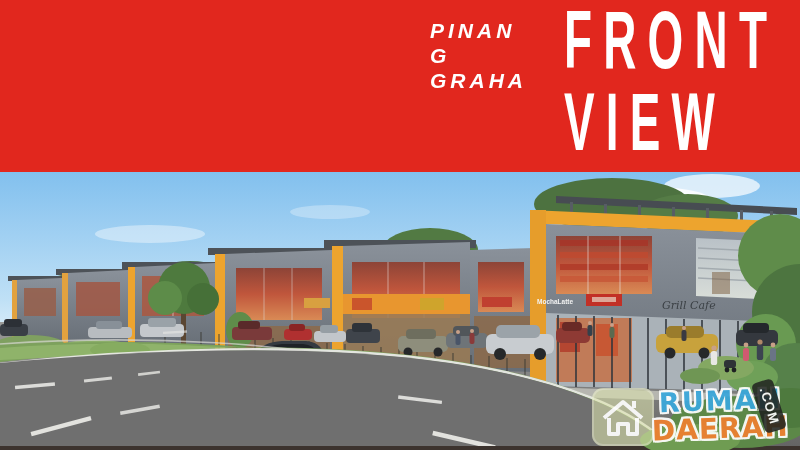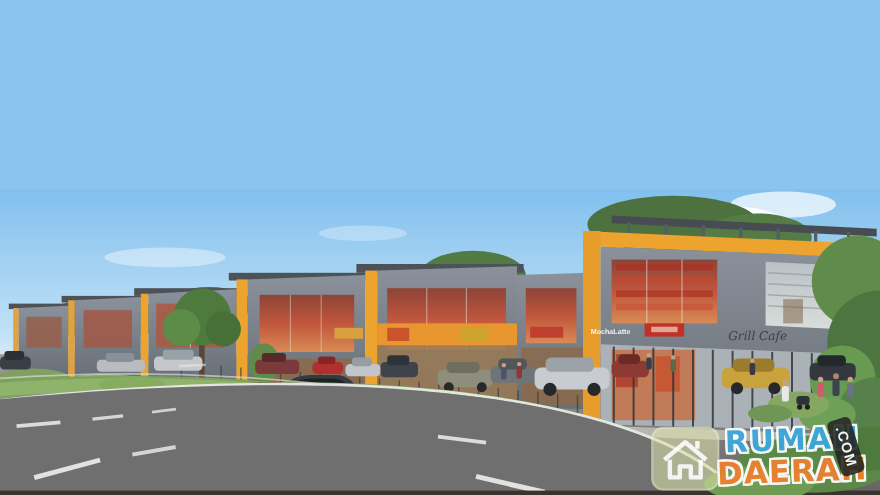--- a/index.html
+++ b/index.html
@@ -29,20 +29,29 @@
   .wm-d{left:66px;top:31px;font-size:28px;color:#ef8030;letter-spacing:1px;transform:rotate(-2deg);}
   .wm-com{position:absolute;left:157px;top:14px;width:52px;height:22px;background:rgba(30,30,30,0.88);
           color:#fff;font-weight:bold;font-size:13px;text-align:center;line-height:22px;
           border-radius:5px;transform:rotate(73deg);letter-spacing:1px;}
 </style>
 </head>
 <body>
 
 <div class="stage">
 
+  <div class="banner">
+    <div class="brand">
+      <div>PINAN</div>
+      <div>G</div>
+      <div>GRAHA</div>
+    </div>
+    <div class="big-title t1">FRONT</div>
+    <div class="big-title t2">VIEW</div>
+  </div>
 
   <svg class="scene" viewBox="0 0 800 278">
     <defs>
       <linearGradient id="sky" x1="0" y1="0" x2="0" y2="1">
         <stop offset="0" stop-color="#82c0ee"></stop>
           <stop offset="0.75" stop-color="#bfe0f6"></stop>
         <stop offset="1" stop-color="#e2f1fa"></stop>
       </linearGradient>
       <linearGradient id="face" x1="0" y1="0" x2="0" y2="1">
         <stop offset="0" stop-color="#8a919a"></stop>

